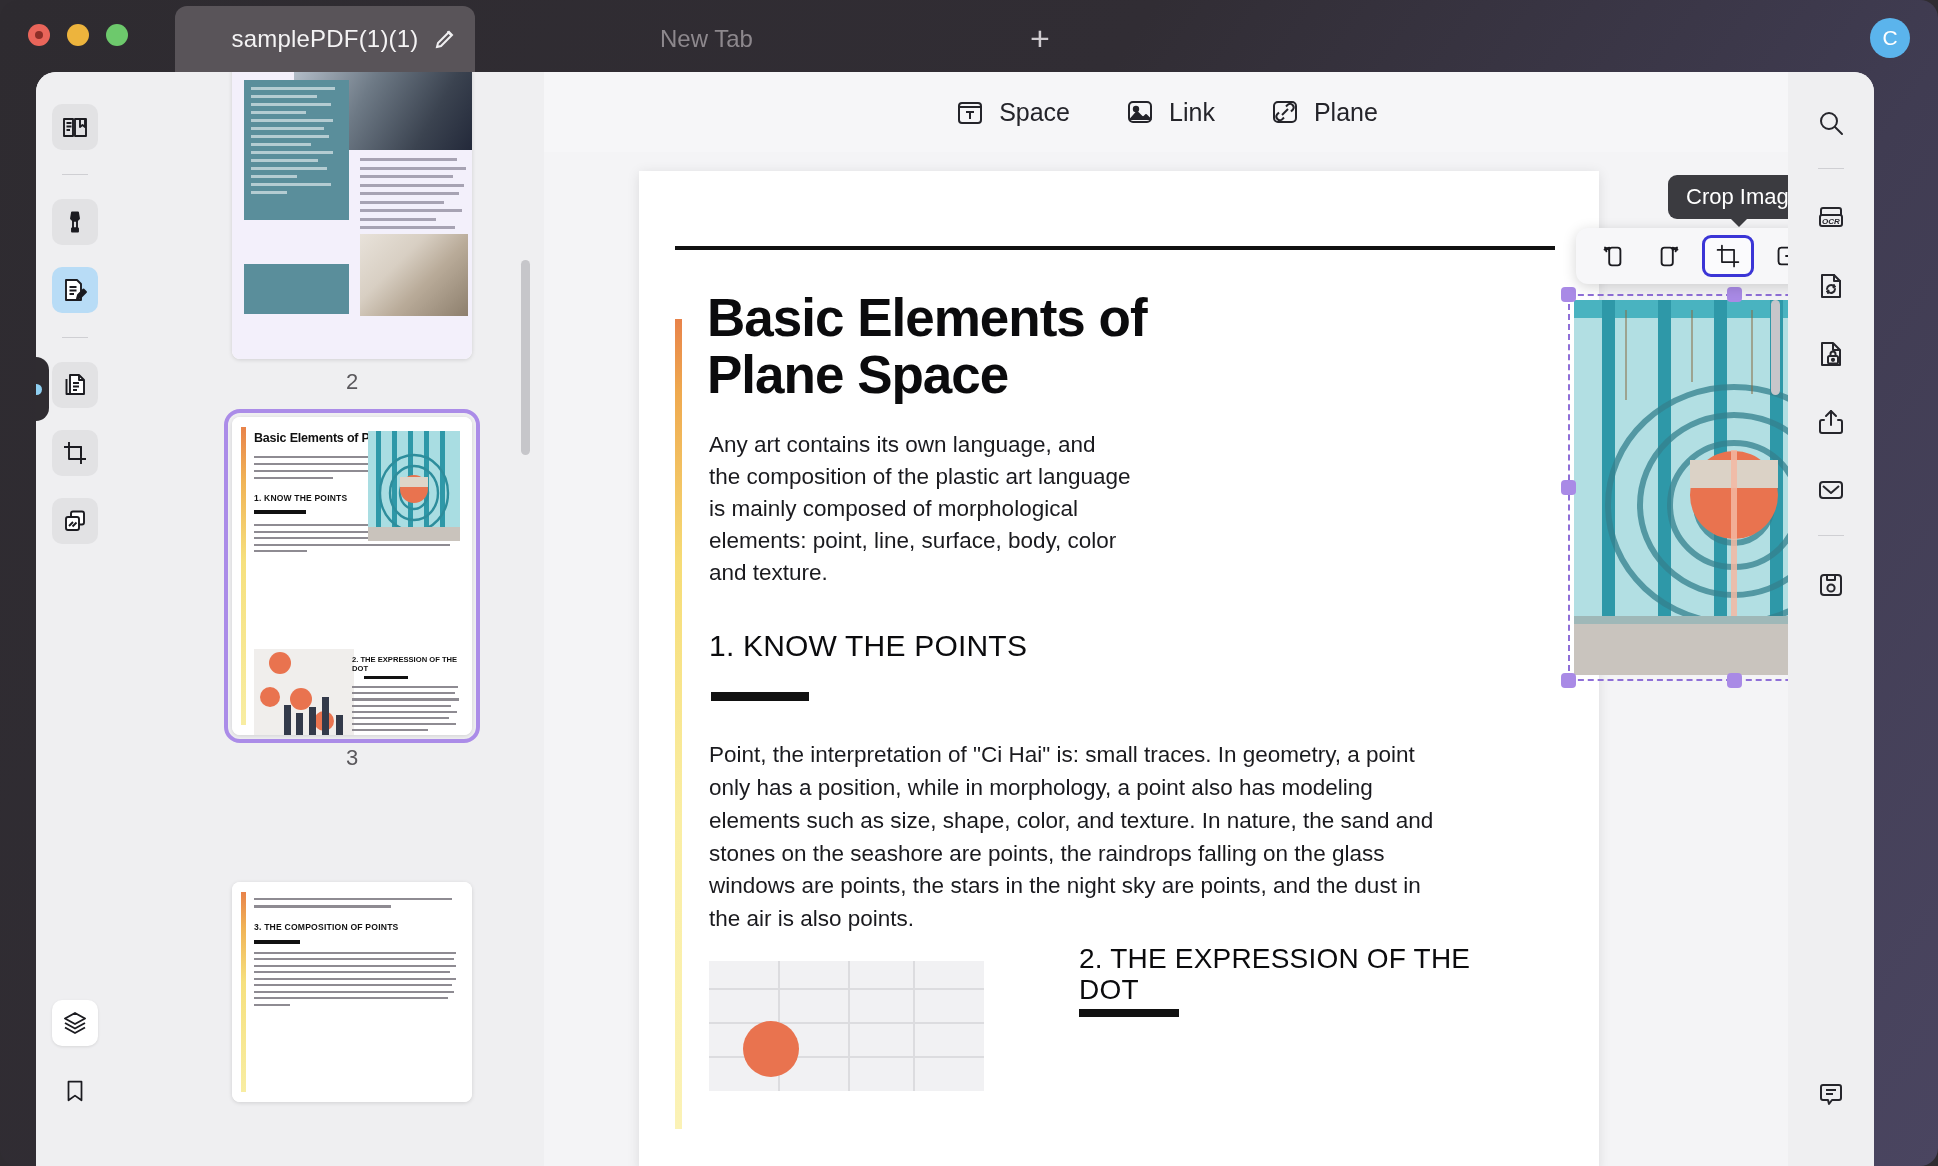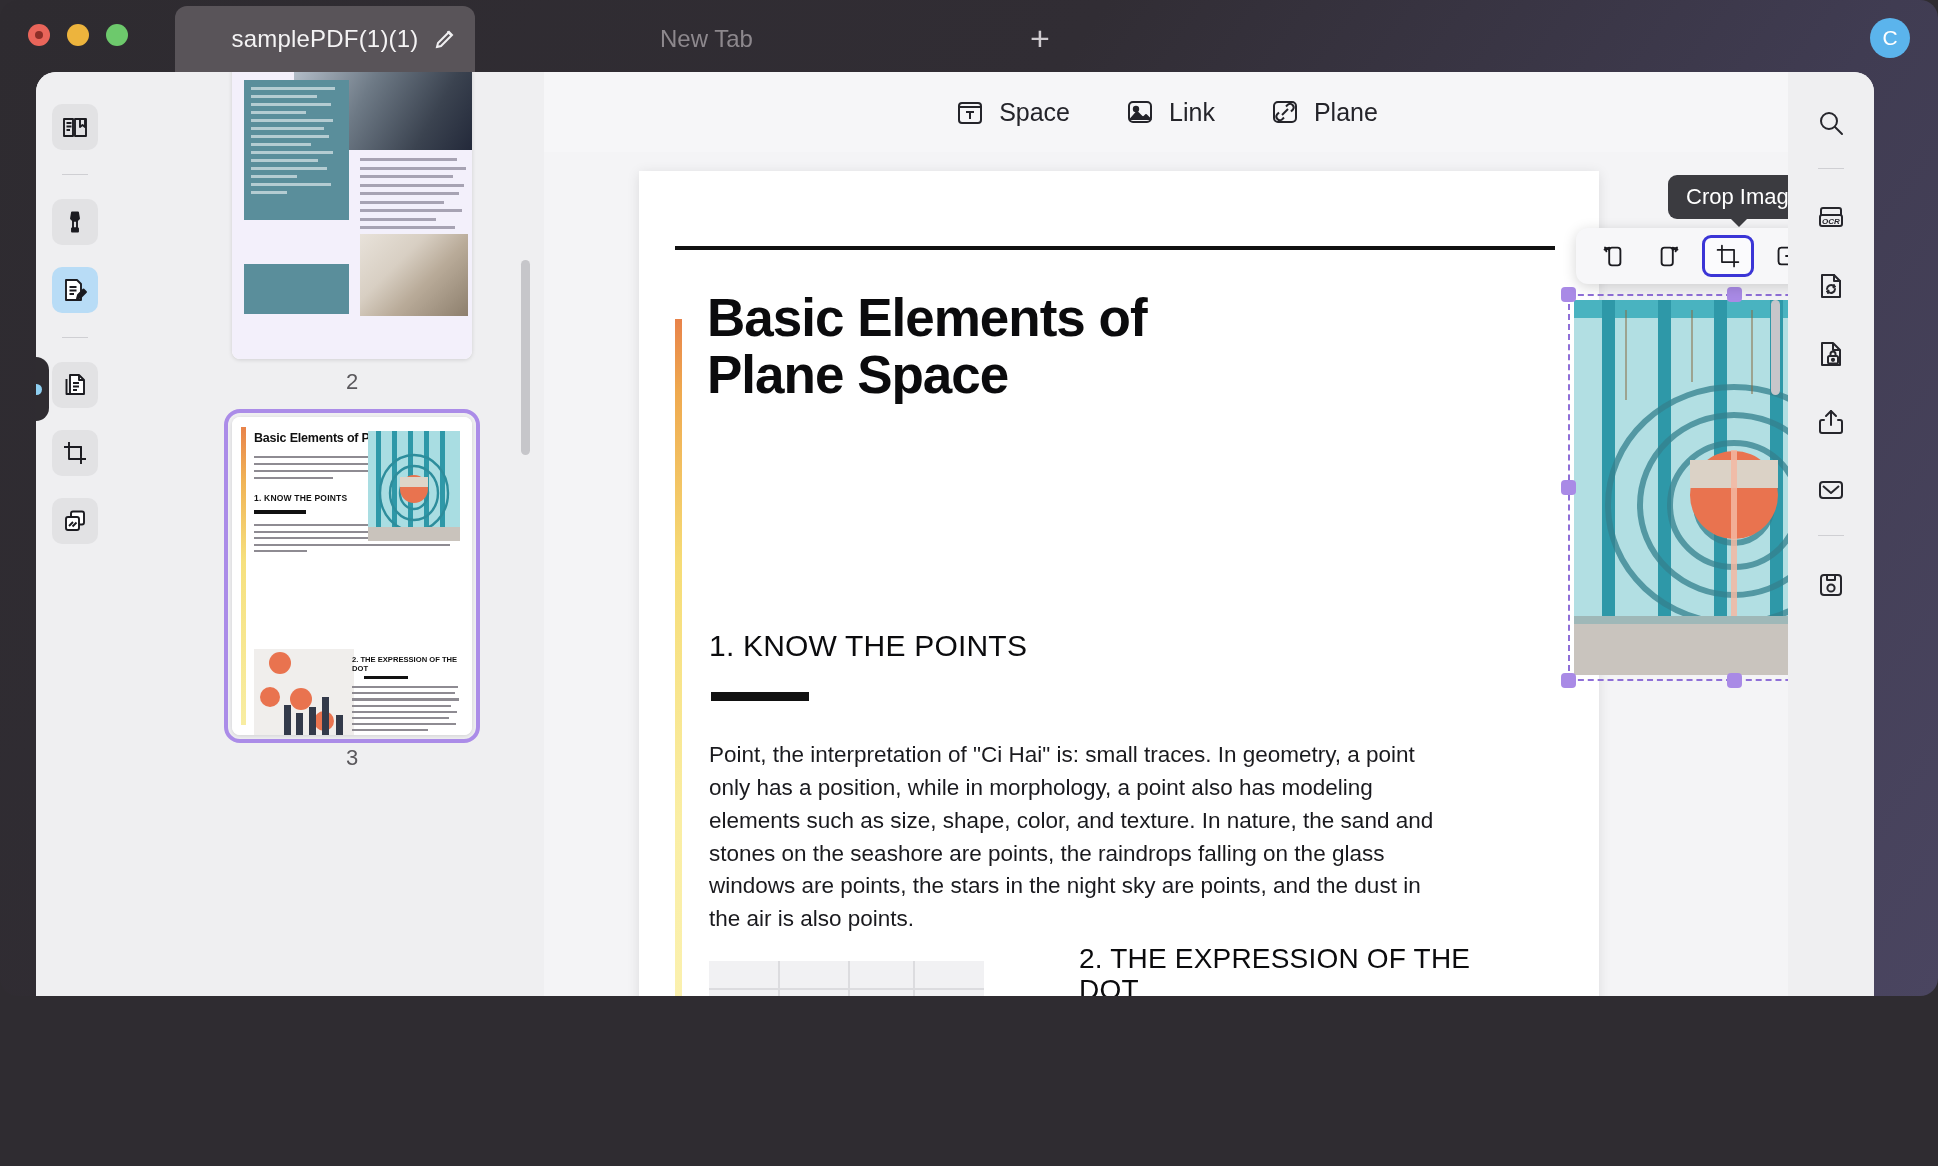--- a/index.html
+++ b/index.html
@@ -6,21 +6,21 @@
   html, body { width:1938px; height:1166px; overflow:hidden; }
   body {
     font-family: "Liberation Sans", sans-serif;
     background:#2f2c31;
     -webkit-font-smoothing:antialiased;
   }
 
   
   #app {
     position:relative;
-    width:1938px; height:996px;
+    width:1938px; height:1166px;
     background: linear-gradient(125deg,#2e2b30 0%,#312d34 42%,#403c52 72%,#4a4560 100%);
     border-radius:18px;
     overflow:hidden;
   }
 
   
   #titlebar {
     position:absolute; left:0; top:0; width:1938px; height:72px;
     z-index:40;
   }
@@ -561,20 +561,44 @@
               <div class="ln" style="width:97%"></div>
                 <div class="ln" style="width:90%"></div>
               <div class="ln" style="width:96%"></div>
                 <div class="ln" style="width:70%"></div>
             </div>
           </div>
         </div>
         <div class="thumb-num">3</div>
       </div>
 
+      <div class="thumb-wrap" style="top:810px;">
+        <div class="thumb-card">
+          <div class="t4-body">
+            <div class="accentbar"></div>
+            <div class="t4-top">
+              <div class="ln" style="width:98%"></div>
+                <div class="ln" style="width:68%"></div>
+            </div>
+            <div class="t4-h">3. THE COMPOSITION OF POINTS</div>
+            <div class="t4-rule"></div>
+            <div class="t4-para">
+              <div class="ln" style="width:100%"></div>
+                <div class="ln" style="width:99%"></div>
+              <div class="ln" style="width:100%"></div>
+                <div class="ln" style="width:97%"></div>
+              <div class="ln" style="width:100%"></div>
+                <div class="ln" style="width:98%"></div>
+              <div class="ln" style="width:99%"></div>
+                <div class="ln" style="width:96%"></div>
+              <div class="ln" style="width:18%"></div>
+            </div>
+          </div>
+        </div>
+      </div>
 
       <div id="thumb-scroll"></div>
     </div>
 
     <div id="viewer">
 
       <div id="edit-toolbar">
         <div class="tool-item">
           <span class="ico">
             <svg viewBox="0 0 32 32" width="32" height="32" fill="none" stroke="#24242a" stroke-width="2" stroke-linejoin="round">
@@ -608,20 +632,21 @@
           </span>
           <span>Plane</span>
         </div>
       </div>
 
       <div id="page">
         <div id="page-topline"></div>
         <div id="page-accent"></div>
 
         <div id="doc-title">Basic Elements of Plane Space</div>
+        <div id="doc-intro">Any art contains its own language, and the composition of the plastic art language is mainly composed of morphological elements: point, line, surface, body, color and texture.</div>
 
         <div id="doc-h1">1. KNOW THE POINTS</div>
         <div id="doc-rule1"></div>
         <div id="doc-p1">Point, the interpretation of "Ci Hai" is: small traces. In geometry, a point only has a position, while in morphology, a point also has modeling elements such as size, shape, color, and texture. In nature, the sand and stones on the seashore are points, the raindrops falling on the glass windows are points, the stars in the night sky are points, and the dust in the air is also points.</div>
 
         <div id="doc-lowerimg">
           <svg viewBox="0 0 275 130" width="275" height="130">
             <rect width="275" height="130" fill="#f1f1f3"></rect>
             <g stroke="#dcdcdf" stroke-width="2" fill="none">
               <path d="M0 28h275M0 62h275M0 96h275M70 0v130M140 0v130M205 0v130"></path>

